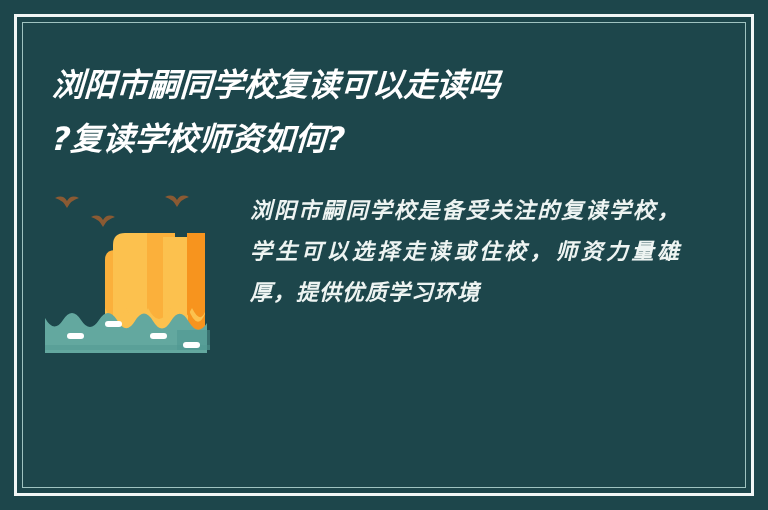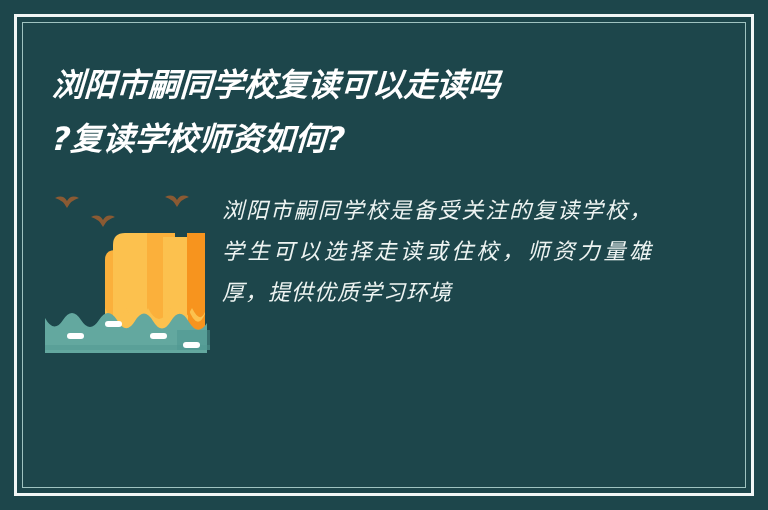--- a/index.html
+++ b/index.html
@@ -83,23 +83,24 @@
     flex: 0 0 auto;
   }
   .illus-wrap svg {
     display: block;
     width: 165px;
     height: 170px;
   }
 
   
   .body-block {
-    margin-left: 12px;
+    margin-left: 40px;
     width: 430px;
     flex: 0 0 auto;
+    font-weight: bold;
   }
   .body-text {
     color: #eef4f2;
     font-family: "DejaVu Serif", "Liberation Serif", serif;
     font-size: 22px;
     font-style: italic;
     line-height: 41px;
     letter-spacing: 1px;
     text-align: justify;
     text-justify: inter-character;

